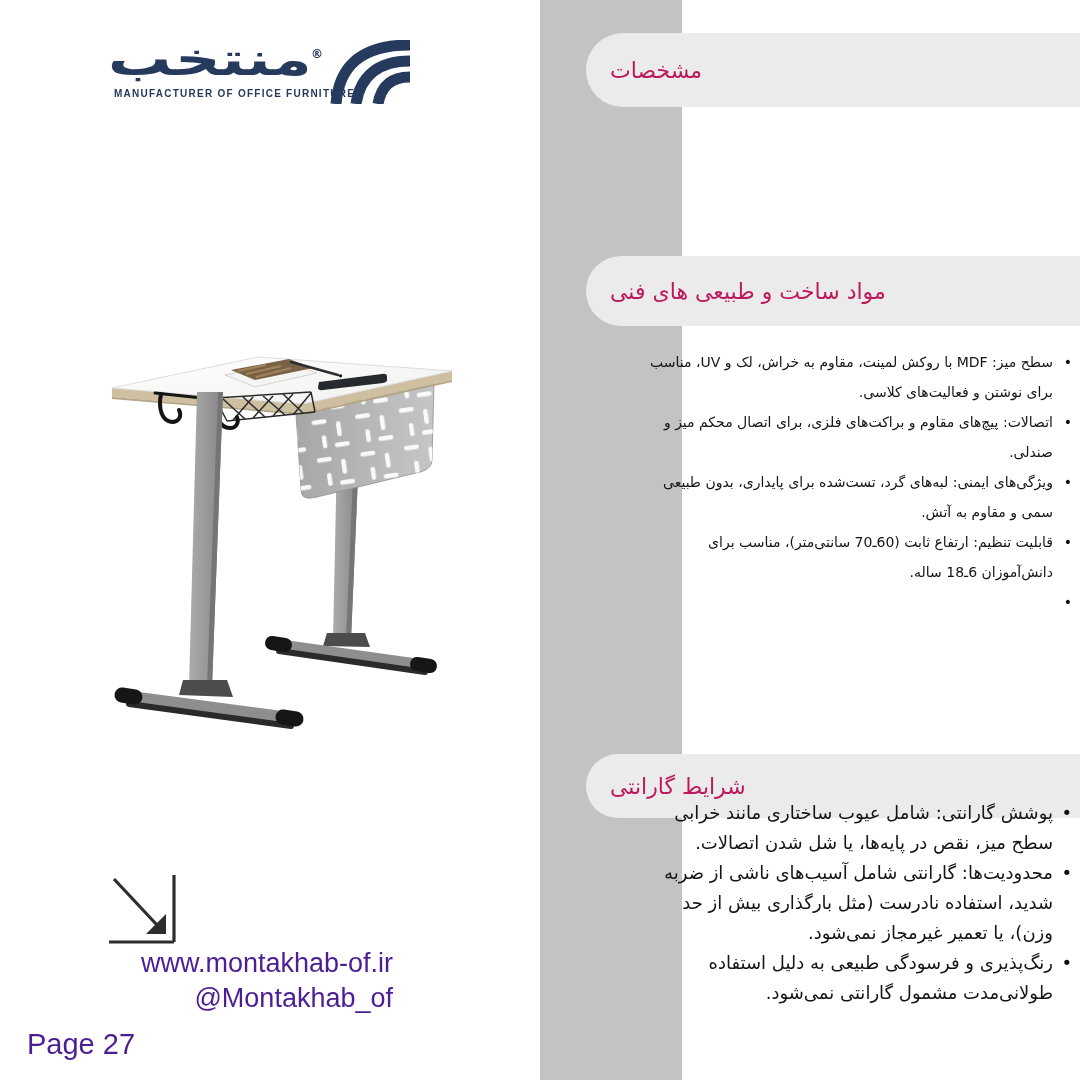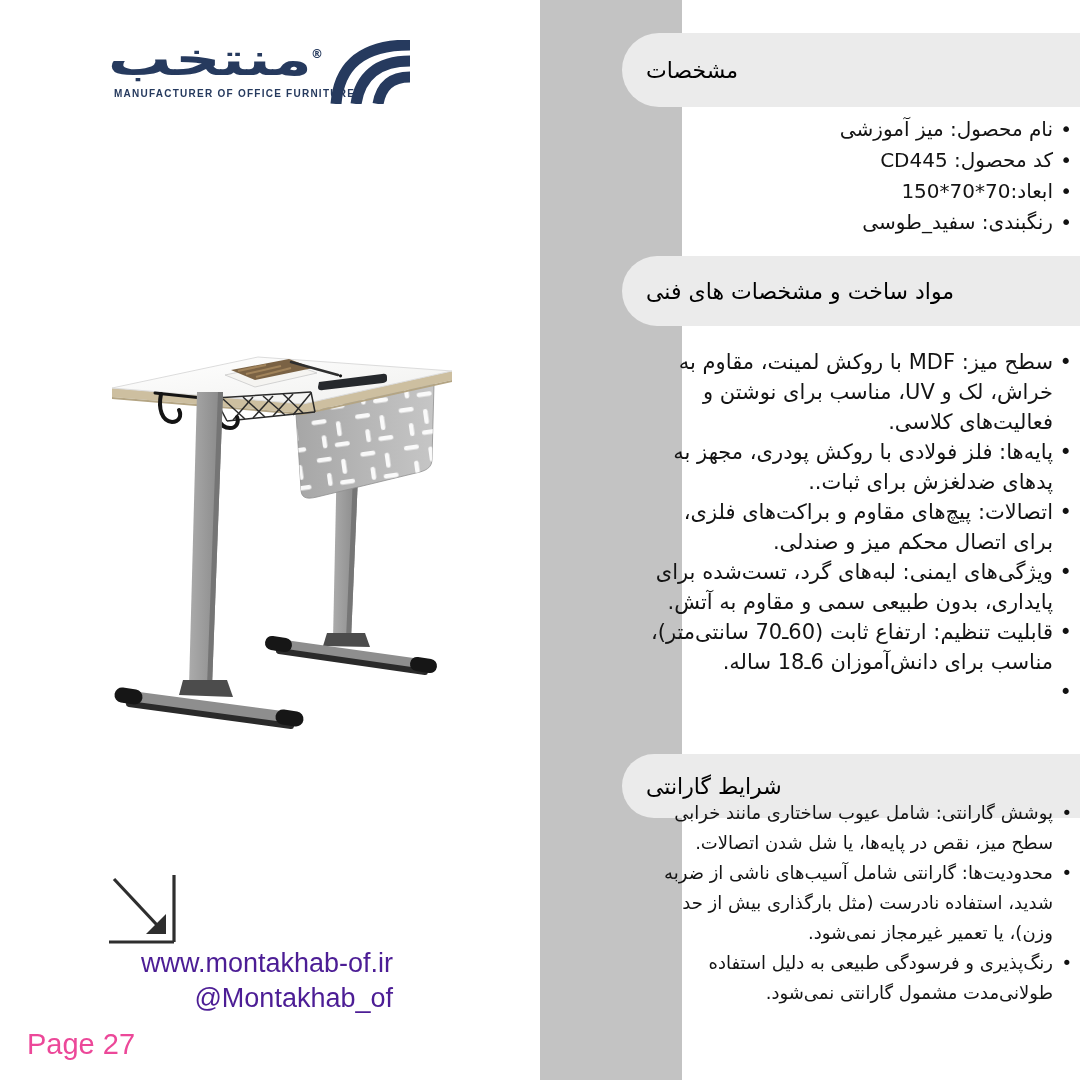--- a/index.html
+++ b/index.html
@@ -5,62 +5,62 @@
   html,body{margin:0;padding:0;background:#ffffff;}
   #canvas{
     position:relative;width:1080px;height:1080px;background:#ffffff;
     overflow:hidden;font-family:"DejaVu Sans",sans-serif;color:#141414;
   }
   .abs{position:absolute;}
   
   #stripe{left:540px;top:0;width:142px;height:1080px;background:#c3c3c3;}
   
   .pill{
-    left:622px;right:0;background:#ebebeb;
+    left:586px;right:0;background:#ebebeb;
     display:flex;align-items:center;justify-content:flex-end;
-    direction:rtl;font-size:22px;color:#000000;
+    direction:rtl;font-size:22px;color:#be185d;
     padding:0 14px 0 24px;box-sizing:border-box;
   }
   #pill-specs{top:33px;height:74px;border-radius:37px 0 0 37px;}
   #pill-materials{top:256px;height:70px;border-radius:35px 0 0 35px;}
   #pill-warranty{top:718px;height:64px;border-radius:32px 0 0 32px;margin-top:36px;}
   
   .speclist{
     right:0;width:442px;direction:rtl;text-align:right;
     list-style:none;margin:0;padding:0;
   }
   .speclist li{
     position:relative;padding-right:27px;box-sizing:border-box;margin:0;
   }
   .speclist li::before{
     content:"•";position:absolute;right:8px;top:0;color:#111;
   }
   #list-specs{top:114px;font-size:20px;line-height:31px;}
-  #list-materials{top:347px;font-size:21px;line-height:30px;}
+  #list-materials{top:347px;font-size:14px;line-height:30px;}
   #list-warranty{top:798px;font-size:18px;line-height:30px;}
   
   #brand-wordmark{
     top:30px;right:768px;font-size:46px;font-weight:bold;color:#263a5e;
     direction:rtl;transform:scaleX(1.38);transform-origin:100% 50%;
     white-space:nowrap;line-height:58px;
   }
   #brand-registered{top:47px;left:311px;font-size:12px;color:#263a5e;font-weight:bold;}
   #brand-tagline{
     top:88px;left:114px;font-size:10px;font-weight:bold;color:#263a5e;
     letter-spacing:1.25px;white-space:nowrap;
     font-family:"Liberation Sans",sans-serif;
   }
   
   #footer-links{
     top:946px;right:687px;text-align:right;font-size:27px;line-height:35px;
     font-family:"Liberation Sans",sans-serif;color:#4c1d95;white-space:nowrap;
   }
   #footer-links .link{cursor:pointer;}
   #page-number{
-    top:1028px;left:27px;font-size:29px;color:#ec4899;
+    top:1028px;left:27px;font-size:29px;color:#4c1d95;
     font-family:"Liberation Sans",sans-serif;
   }
 </style>
 </head>
 <body>
 
 <div id="canvas">
 
   <div id="stripe" class="abs"></div>
 
@@ -152,36 +152,29 @@
     </g>
     <path d="M216 27 L263 40" stroke="#2f2f2f" stroke-width="2.5" stroke-linecap="round" fill="none"></path>
     <circle cx="265.5" cy="40.8" r="1.6" fill="#111"></circle>
     <path d="M244 47 L307 39 Q312 38 312 42 L312 45 Q312 47 308 48 L248 55 Q243 56 243 52 Z" fill="#26292d"></path>
   </svg>
 
   <div id="pill-specs" class="abs pill">
     <span>مشخصات</span>
   </div>
   <div id="pill-materials" class="abs pill">
-    <span>مواد ساخت و مشخصات های فنی</span>
+    <span>مواد ساخت و طبیعی های فنی</span>
   </div>
   <div id="pill-warranty" class="abs pill">
     <span>شرایط گارانتی</span>
   </div>
 
-  <ul id="list-specs" class="abs speclist">
-    <li>نام محصول: میز آموزشی</li>
-    <li>کد محصول: CD445</li>
-    <li>ابعاد:70*70*150</li>
-    <li>رنگبندی: سفید_طوسی</li>
-  </ul>
 
   <ul id="list-materials" class="abs speclist">
     <li>سطح میز: MDF با روکش لمینت، مقاوم به خراش، لک و UV، مناسب برای نوشتن و فعالیت‌های کلاسی.</li>
-    <li>پایه‌ها: فلز فولادی با روکش پودری، مجهز به پدهای ضدلغزش برای ثبات..</li>
     <li>اتصالات: پیچ‌های مقاوم و براکت‌های فلزی، برای اتصال محکم میز و صندلی.</li>
     <li>ویژگی‌های ایمنی: لبه‌های گرد، تست‌شده برای پایداری، بدون طبیعی سمی و مقاوم به آتش.</li>
     <li>قابلیت تنظیم: ارتفاع ثابت (60ـ70 سانتی‌متر)، مناسب برای دانش‌آموزان 6ـ18 ساله.</li>
     <li></li>
   </ul>
 
   <ul id="list-warranty" class="abs speclist">
     <li>پوشش گارانتی: شامل عیوب ساختاری مانند خرابی سطح میز، نقص در پایه‌ها، یا شل شدن اتصالات.</li>
     <li>محدودیت‌ها: گارانتی شامل آسیب‌های ناشی از ضربه شدید، استفاده نادرست (مثل بارگذاری بیش از حد وزن)، یا تعمیر غیرمجاز نمی‌شود.</li>
     <li>رنگ‌پذیری و فرسودگی طبیعی به دلیل استفاده طولانی‌مدت مشمول گارانتی نمی‌شود.</li>

